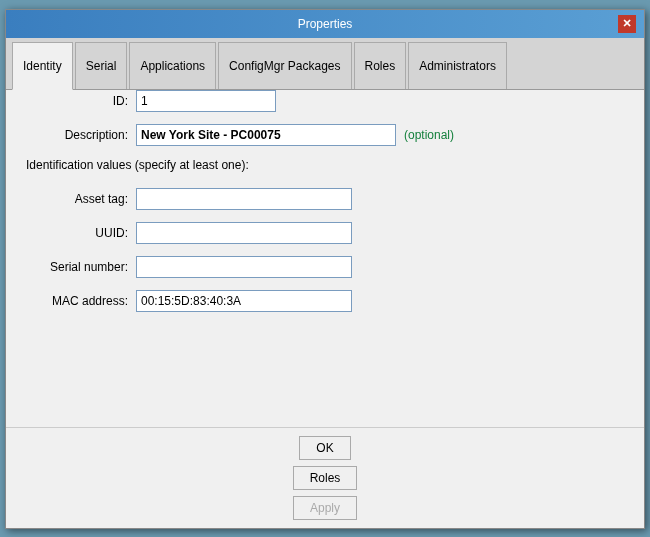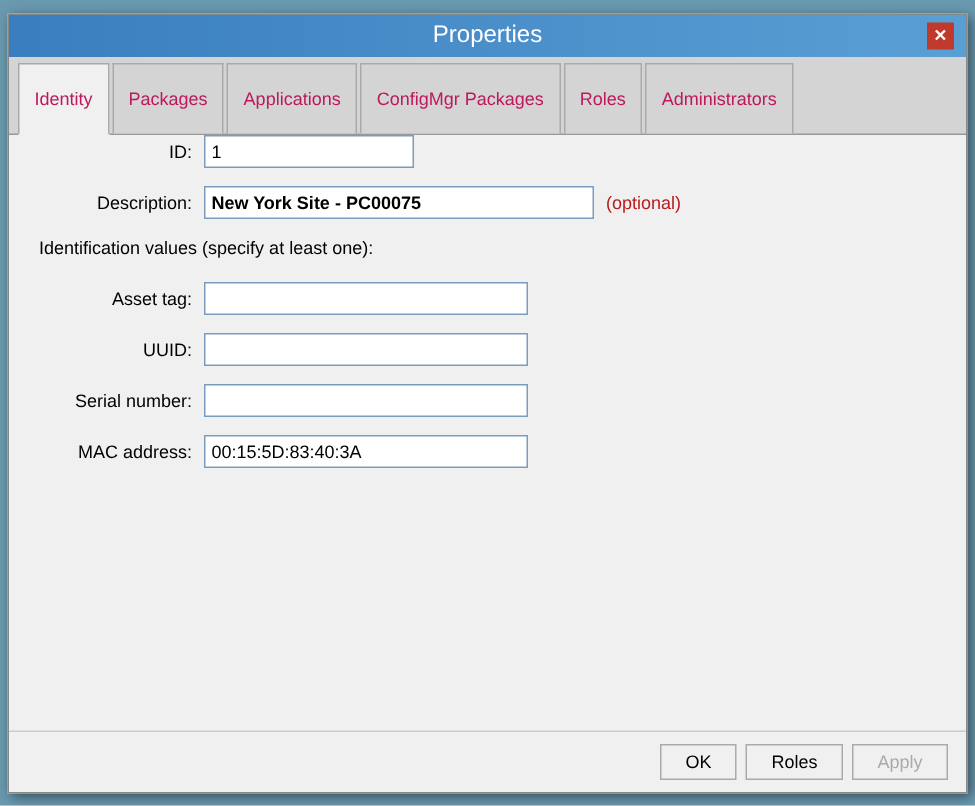--- a/index.html
+++ b/index.html
@@ -35,21 +35,21 @@
       color: white;
       padding: 6px 8px;
       display: flex;
       justify-content: space-between;
       align-items: center;
       height: 28px;
       flex-shrink: 0;
     }
 
     .title-bar-text {
-      font-size: 16px;
+      font-size: 12px;
       font-weight: normal;
       flex: 1;
       text-align: center;
     }
 
     .close-btn {
       width: 18px;
       height: 18px;
       background: #c0392b;
       border: none;
@@ -72,21 +72,21 @@
     }
 
     .tab {
       padding: 16px 10px;
       border: 1px solid #aaa;
       border-bottom: none;
       background: #d4d4d4;
       cursor: pointer;
       margin-right: 2px;
       font-size: 12px;
-      color: #be185d;
+      color: #000000;
     }
 
     .tab.active {
       background: #f0f0f0;
       border-bottom: 1px solid #f0f0f0;
       margin-bottom: -1px;
       z-index: 1;
       position: relative;
     }
 
@@ -129,40 +129,41 @@
       width: 260px;
       font-weight: bold;
     }
 
     .field-input {
       width: 216px;
     }
 
     .optional-text {
       margin-left: 8px;
-      color: #b91c1c;
+      color: #15803d;
       font-size: 12px;
     }
 
     .section-label {
       font-size: 12px;
       color: #000;
       margin-bottom: 16px;
       margin-top: 4px;
     }
 
     .footer {
       display: flex;
       justify-content: flex-end;
       align-items: center;
       padding: 8px 12px;
       border-top: 1px solid #ccc;
       background: #f0f0f0;
       gap: 6px;
       flex-shrink: 0;
+      flex-direction: column;
     }
 
     .footer-btn {
       padding: 4px 16px;
       border: 1px solid #aaa;
       background: #f0f0f0;
       cursor: pointer;
       font-size: 12px;
       height: 24px;
     }
@@ -182,21 +183,21 @@
     <div class="title-bar-spacer" style="width:18px;"></div>
     <span class="title-bar-text">Properties</span>
     <button class="close-btn">✕</button>
   </div>
 
   <div class="tabs">
     <div class="tab active">
       <span>Identity</span>
     </div>
     <div class="tab">
-      <span>Packages</span>
+      <span>Serial</span>
     </div>
     <div class="tab">
       <span>Applications</span>
     </div>
     <div class="tab">
       <span>ConfigMgr Packages</span>
     </div>
     <div class="tab">
       <span>Roles</span>
     </div>

